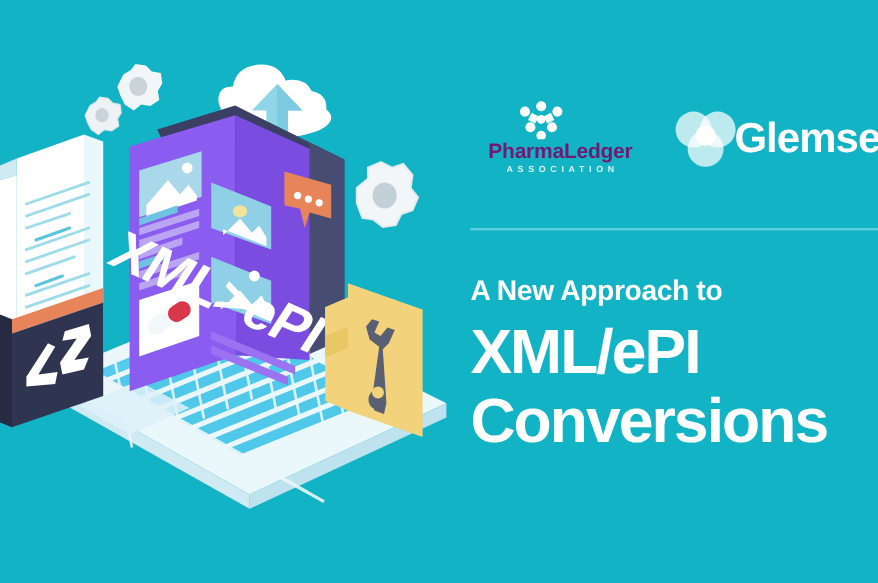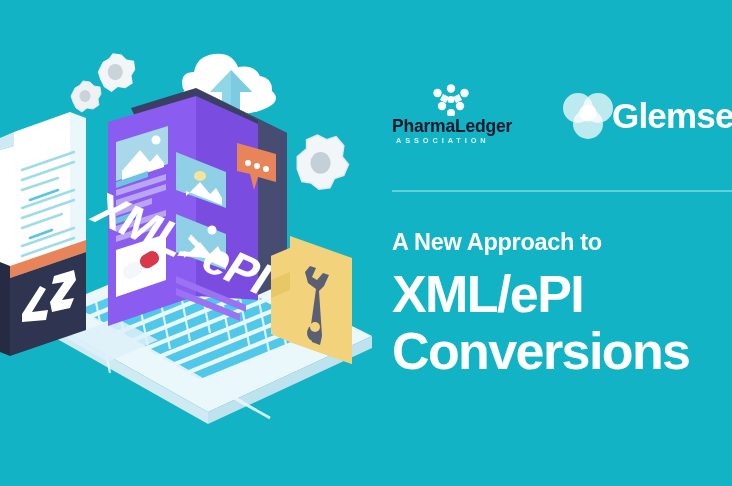--- a/index.html
+++ b/index.html
@@ -35,30 +35,31 @@
     width: 346px;
     height: 66px;
   }
   .logo-block { position: absolute; }
 
   
   #pharmaledger-logo { left: 6px; top: 0px; width: 150px; height: 66px; }
   #pl-mark { position: absolute; left: 40px; top: 0px; width: 38px; height: 32px; }
   #pl-name {
     position: absolute; left: 0px; top: 33px; width: 150px;
-    color: #0f172a;
+    text-align: center;
+    color: #701a75;
     font-size: 17.5px;
     font-weight: bold;
     letter-spacing: -0.2px;
     line-height: 19px;
     white-space: nowrap;
   }
   #pl-sub {
     position: absolute; left: 0px; top: 52px; width: 150px;
-    text-align: left;
+    text-align: center;
     color: #d9f3f7;
     font-size: 7.4px;
     font-weight: bold;
     letter-spacing: 3.9px;
     text-indent: 3.9px;
     white-space: nowrap;
   }
 
   
   #glemser-logo { left: 176px; top: 6px; width: 200px; height: 54px; }

